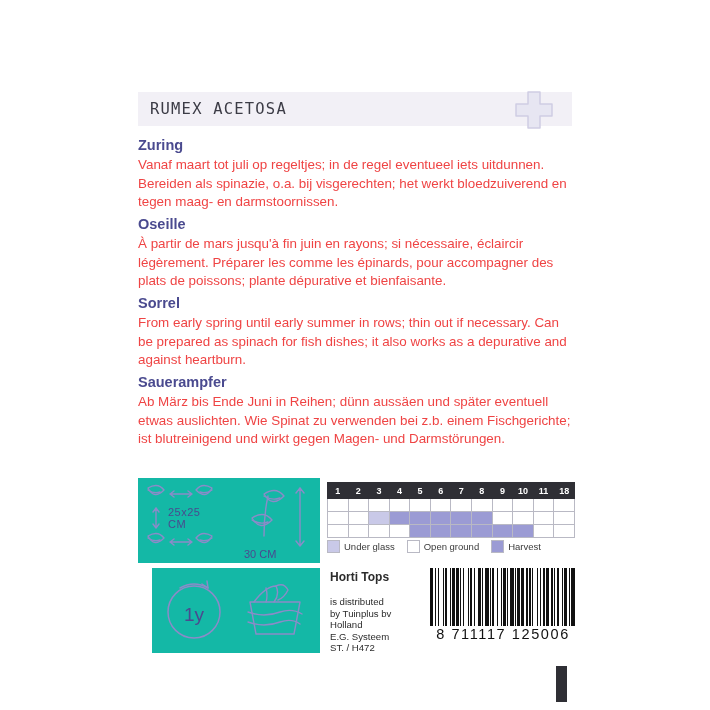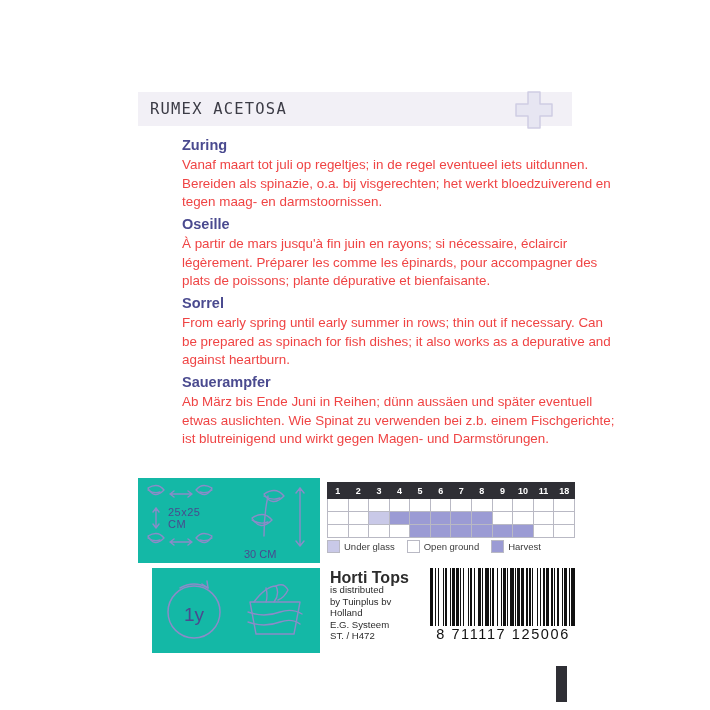--- a/index.html
+++ b/index.html
@@ -40,21 +40,21 @@
     padding-left: 12px;
   }
   .cross-icon {
     position: absolute;
     left: 512px;
     top: 88px;
     width: 44px;
     height: 44px;
   }
   
-  .block { position: absolute; left: 138px; width: 438px; margin-left: 44px; }
+  .block { position: absolute; left: 138px; width: 438px; }
   .block h2 {
     margin: 0 0 3px 0;
     font-size: 14.5px;
     font-weight: bold;
     color: #4a4a8f;
     font-family: "Liberation Sans", sans-serif;
   }
   .block p {
     margin: 0;
     font-size: 13.4px;
@@ -140,22 +140,22 @@
     position: absolute;
     left: 330px;
     top: 572px;
     width: 90px;
     font-size: 9.6px;
     line-height: 11.4px;
     color: #2c2c2c;
   }
   .distributor .brand {
     font-weight: bold;
-    font-size: 16px;
-    margin-bottom: 1px;
+    font-size: 12px;
+    margin-bottom: 13px;
   }
 
   
   .barcode-wrap {
     position: absolute;
     left: 430px;
     top: 568px;
     width: 146px;
     height: 86px;
   }

